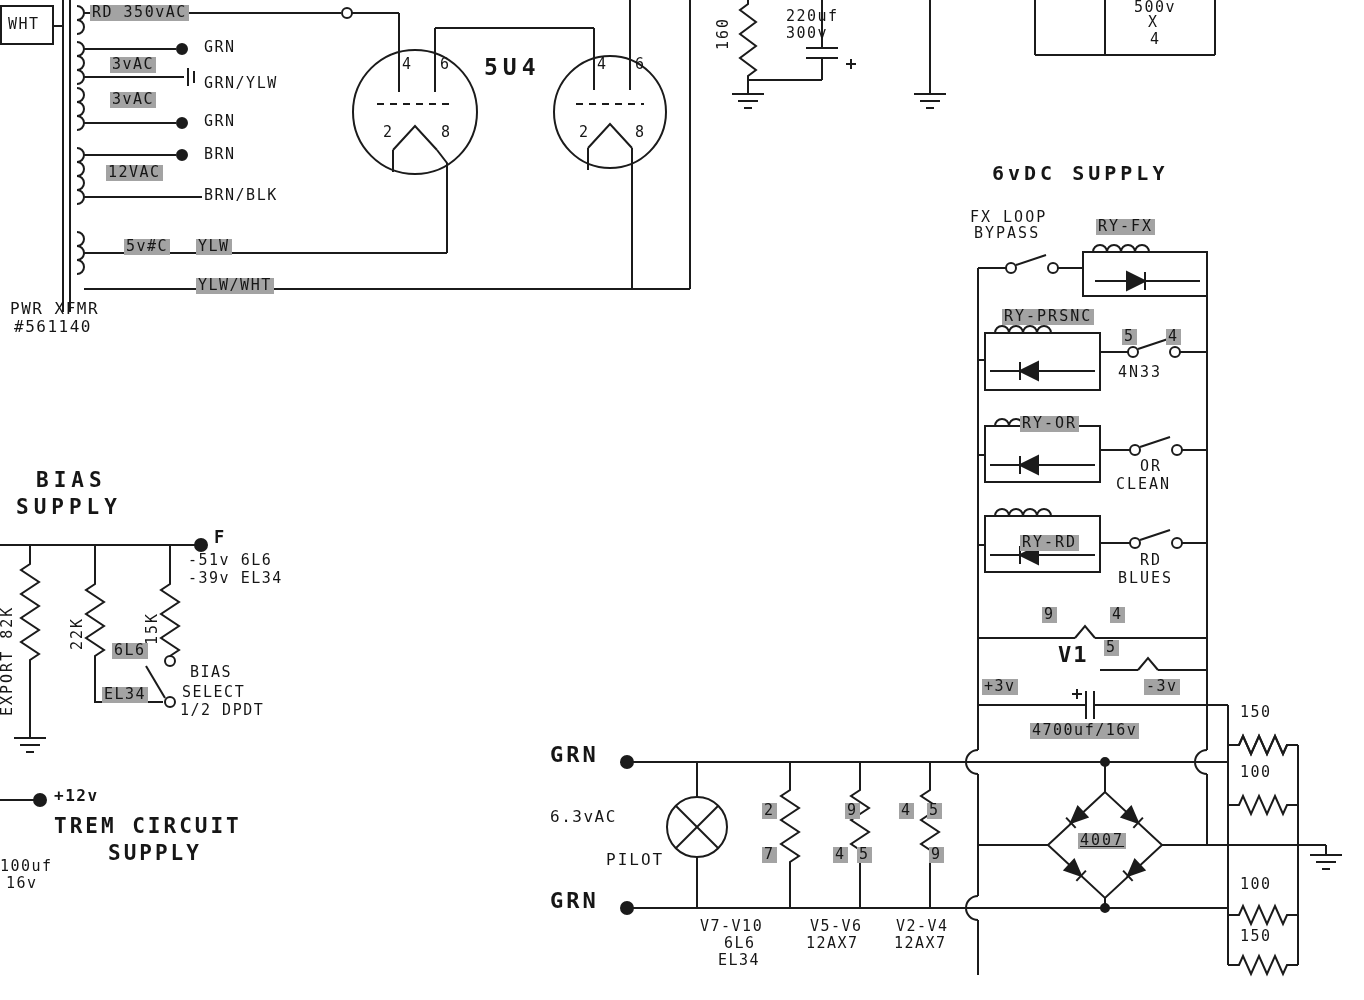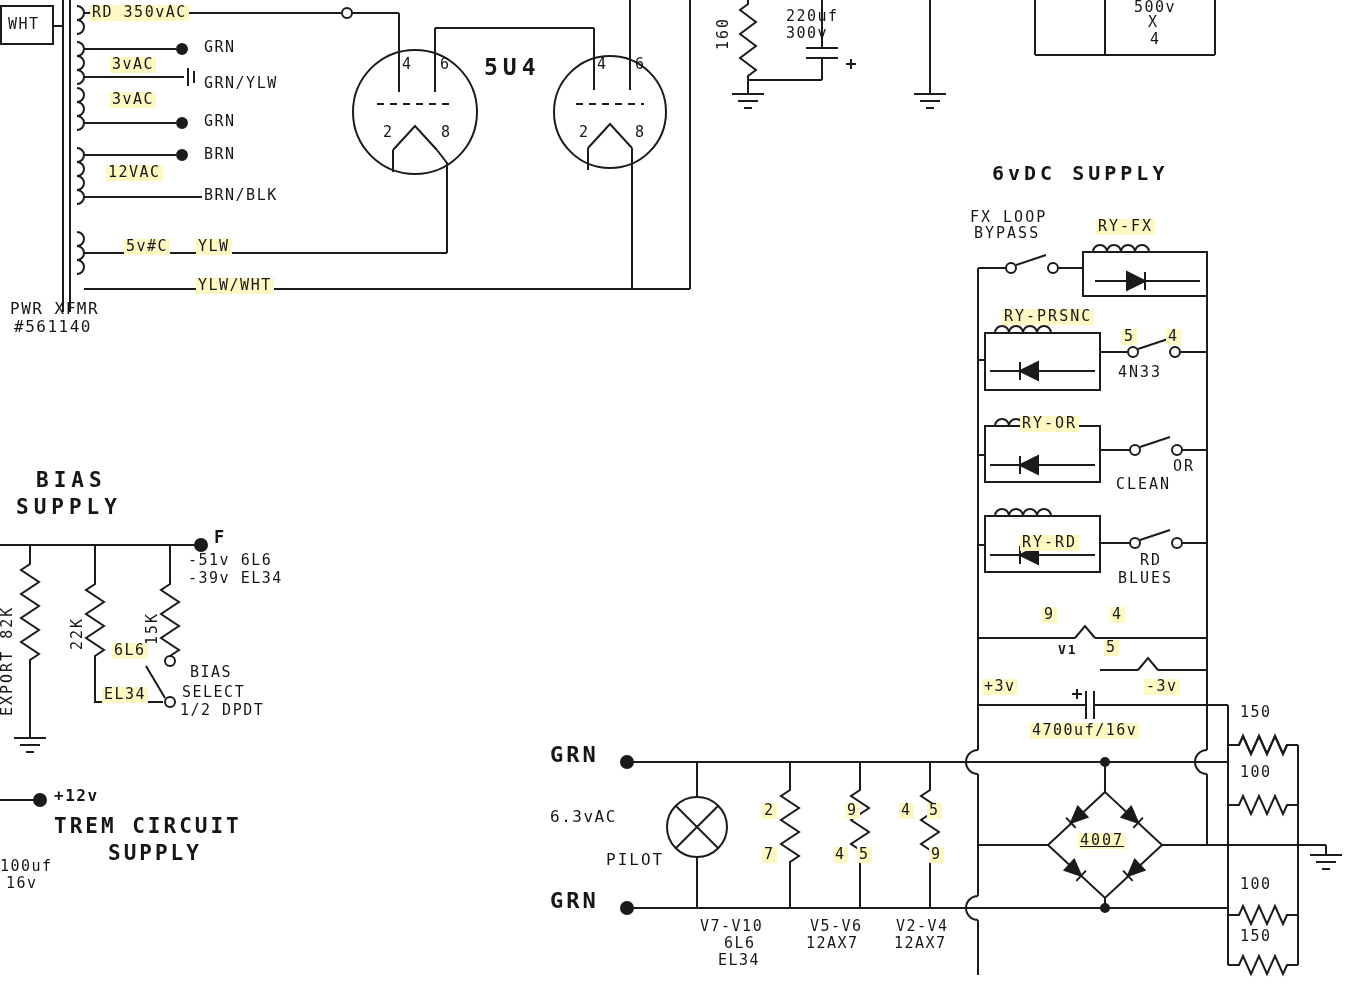--- a/index.html
+++ b/index.html
@@ -1,21 +1,21 @@
 <!DOCTYPE html>
 <html><head>
 <meta charset="utf-8">
 <style>
   html,body{margin:0;padding:0;background:#fff;}
   #canvas{position:relative;width:1364px;height:1000px;background:#fff;overflow:hidden;
           font-family:"DejaVu Sans Mono",monospace;color:#161616;}
   svg{position:absolute;left:0;top:0;}
   .lb{position:absolute;white-space:pre;font:15px "DejaVu Sans Mono",monospace;
       color:#161616;letter-spacing:1.5px;line-height:1.05;}
-  .bg{background:#fef9c3;padding:0 2px;}
+  .bg{background:#a3a3a3;padding:0 2px;}
   .b{font-weight:bold;}
   .s16{font-size:16px;text-align:right;}
   .s17{font-size:17px;}
   .h1{font-size:20px;font-weight:bold;letter-spacing:4px;}
   .h2{font-size:21px;font-weight:bold;letter-spacing:5px;}
   .h3{font-size:22px;font-weight:bold;letter-spacing:3px;}
   .tube{font-size:23px;font-weight:bold;letter-spacing:5px;}
   .ls2{letter-spacing:2px;}
   .vlabel{transform:rotate(-90deg);transform-origin:0 0;letter-spacing:2px;}
 </style>
@@ -284,28 +284,28 @@
 
 <div class="lb h1" style="left:992px;top:163px;">6vDC SUPPLY</div>
 <div class="lb ls2" style="left:970px;top:210px;">FX LOOP</div>
 <div class="lb ls2" style="left:974px;top:226px;">BYPASS</div>
 <div class="lb ls2 bg" style="left:1096px;top:219px;">RY-FX</div>
 <div class="lb ls2 bg" style="left:1002px;top:309px;">RY-PRSNC</div>
 <div class="lb bg" style="left:1122px;top:329px;">5</div>
 <div class="lb bg" style="left:1166px;top:329px;">4</div>
 <div class="lb ls2" style="left:1118px;top:365px;">4N33</div>
 <div class="lb ls2 bg" style="left:1020px;top:401px;margin-top:15px;">RY-OR</div>
-<div class="lb ls2" style="left:1140px;top:459px;margin-left:33px;">OR</div>
+<div class="lb ls2" style="left:1140px;top:459px;">OR</div>
 <div class="lb ls2" style="left:1116px;top:477px;">CLEAN</div>
 <div class="lb ls2 bg" style="left:1020px;top:491px;margin-top:44px;">RY-RD</div>
 <div class="lb ls2" style="left:1140px;top:553px;">RD</div>
 <div class="lb ls2" style="left:1118px;top:571px;text-align:right;">BLUES</div>
 <div class="lb bg" style="left:1042px;top:607px;">9</div>
 <div class="lb bg" style="left:1110px;top:607px;">4</div>
-<div class="lb b" style="left:1058px;top:643px;font-size:13px;letter-spacing:2px;">V1</div>
+<div class="lb b" style="left:1058px;top:643px;font-size:22px;letter-spacing:2px;">V1</div>
 <div class="lb bg" style="left:1104px;top:640px;">5</div>
 <div class="lb bg" style="left:982px;top:679px;">+3v</div>
 <div class="lb bg" style="left:1144px;top:679px;">-3v</div>
 <div class="lb bg" style="left:1030px;top:723px;">4700uf/16v</div>
 <div class="lb ls2 bg" style="left:1078px;top:833px;text-decoration:underline;">4007</div>
 <div class="lb" style="left:1240px;top:705px;">150</div>
 <div class="lb" style="left:1240px;top:765px;">100</div>
 <div class="lb" style="left:1240px;top:877px;">100</div>
 <div class="lb" style="left:1240px;top:929px;">150</div>
 

